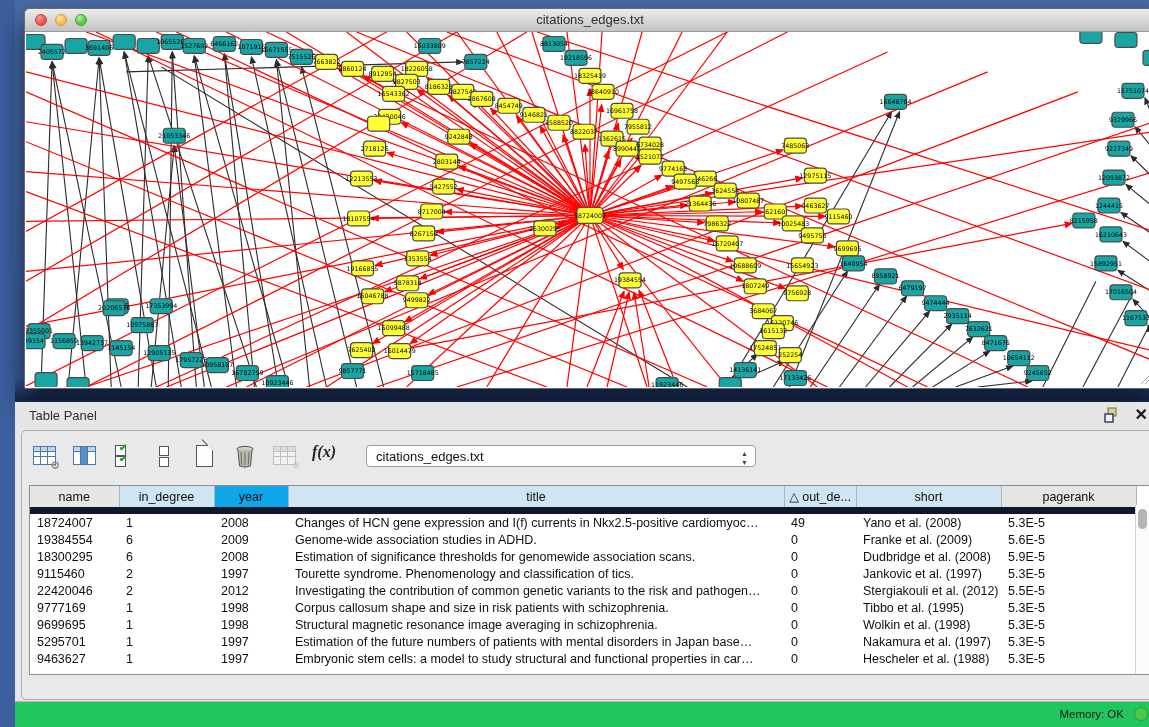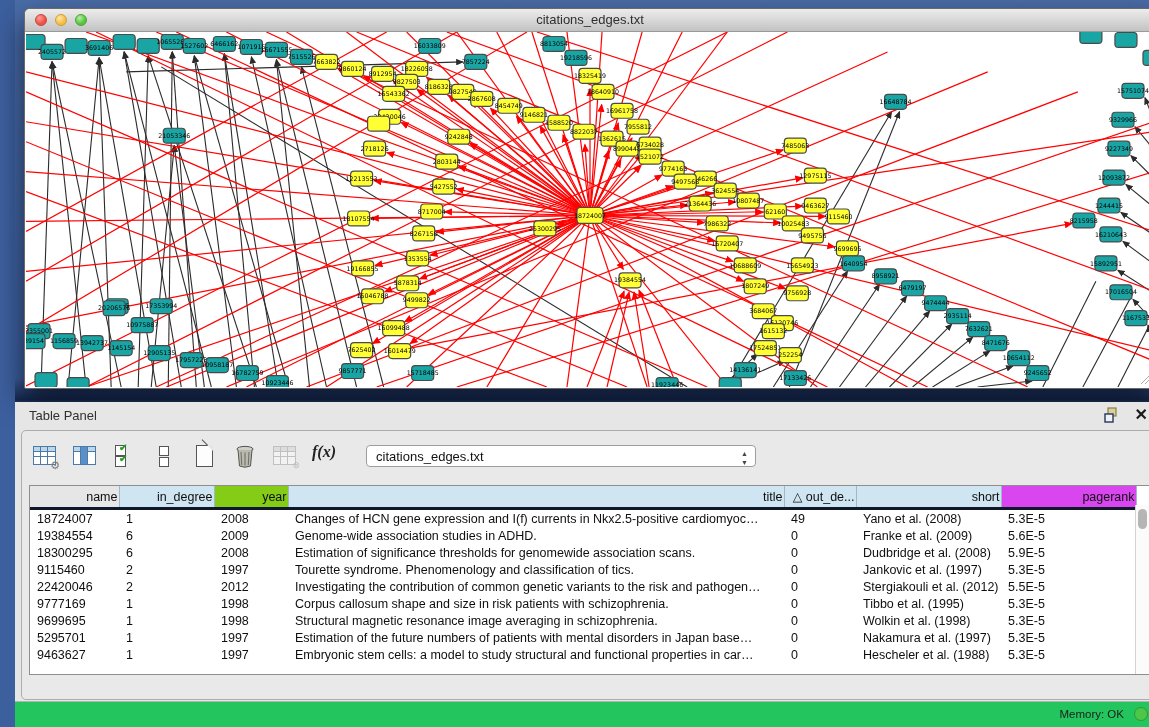--- a/index.html
+++ b/index.html
@@ -53,22 +53,22 @@
        border-left:6px solid transparent;border-top:6px solid #e6e6e6;}
   .page .foldl{position:absolute;right:4px;top:-1px;width:8px;height:1px;background:#555;transform:rotate(45deg);transform-origin:right top;}
   .fx{font-family:"Liberation Serif",serif;font-style:italic;font-weight:bold;font-size:16px;color:#222;}
   .combo{margin-left:8px;width:390px;height:22px;background:#fff;border:1px solid #9e9e9e;border-radius:4px;
        position:relative;font-size:13px;color:#111;line-height:22px;padding-left:9px;box-sizing:border-box;cursor:pointer;}
   .combo .arrows{position:absolute;right:7px;top:0;height:22px;font-size:7px;color:#444;line-height:9px;padding-top:3px;}
   
   .tbl-wrap{position:absolute;left:7px;top:54px;width:1122px;height:190px;background:#fff;
        border:1px solid #8e8e8e;box-sizing:border-box;overflow:hidden;}
   table.data{border-collapse:collapse;table-layout:fixed;width:1106px;font-size:12.5px;color:#0f0f0f;}
-  table.data th{height:19px;font-weight:normal;text-align:right;border-right:1px solid #9fb9c9;
-       border-bottom:3px solid #0f172a;overflow:hidden;white-space:nowrap;cursor:pointer;}
+  table.data th{height:19px;font-weight:normal;text-align:center;border-right:1px solid #9fb9c9;
+       border-bottom:7px solid #0f172a;overflow:hidden;white-space:nowrap;cursor:pointer;}
   table.data td{height:17px;padding:0 0 0 7px;overflow:hidden;white-space:nowrap;text-overflow:clip;}
   .vscroll{position:absolute;right:0;top:19px;bottom:0;width:14px;background:#fbfbfb;border-left:1px solid #d4d4d4;}
   .vthumb{position:absolute;left:2px;top:4px;width:9px;height:20px;background:#b5b5b5;border-radius:5px;}
   
   .tabs{position:absolute;left:0;top:273px;width:100%;display:flex;justify-content:center;}
   .seg{display:flex;border:1px solid #9a9a9a;border-radius:4px;overflow:hidden;background:#fcfcfc;
        box-shadow:inset 0 1px 0 rgba(255,255,255,.7);}
   .seg button{border:none;background:transparent;font-family:inherit;font-size:12.5px;color:#1c1c1c;
        height:20px;padding:0 14px;cursor:pointer;border-right:1px solid #b5b5b5;}
   .seg button:last-child{border-right:none;}
@@ -859,25 +859,25 @@
               <col style="width: 74px;">
               <col style="width: 496px;">
               <col style="width: 72px;">
               <col style="width: 145px;">
               <col style="width: 135px;">
             </colgroup>
             <thead>
               <tr>
                 <th style="background: rgb(230, 230, 230);">name</th>
                 <th style="background: rgb(207, 229, 242);">in_degree</th>
-                <th style="background: #84cc16;">year</th>
+                <th style="background: #0ea5e9;">year</th>
                 <th style="background: rgb(207, 229, 242);">title</th>
                 <th style="background: rgb(207, 229, 242);">△ out_de...</th>
                 <th style="background: rgb(207, 229, 242);">short</th>
-                <th style="background: #d946ef;">pagerank</th>
+                <th style="background: #e5e5e5;">pagerank</th>
               </tr>
             </thead>
             <tbody>
               <tr>
                 <td>18724007</td>
                 <td>1</td>
                 <td>2008</td>
                 <td>Changes of HCN gene expression and I(f) currents in Nkx2.5-positive cardiomyoc…</td>
                 <td>49</td>
                 <td>Yano et al. (2008)</td>

